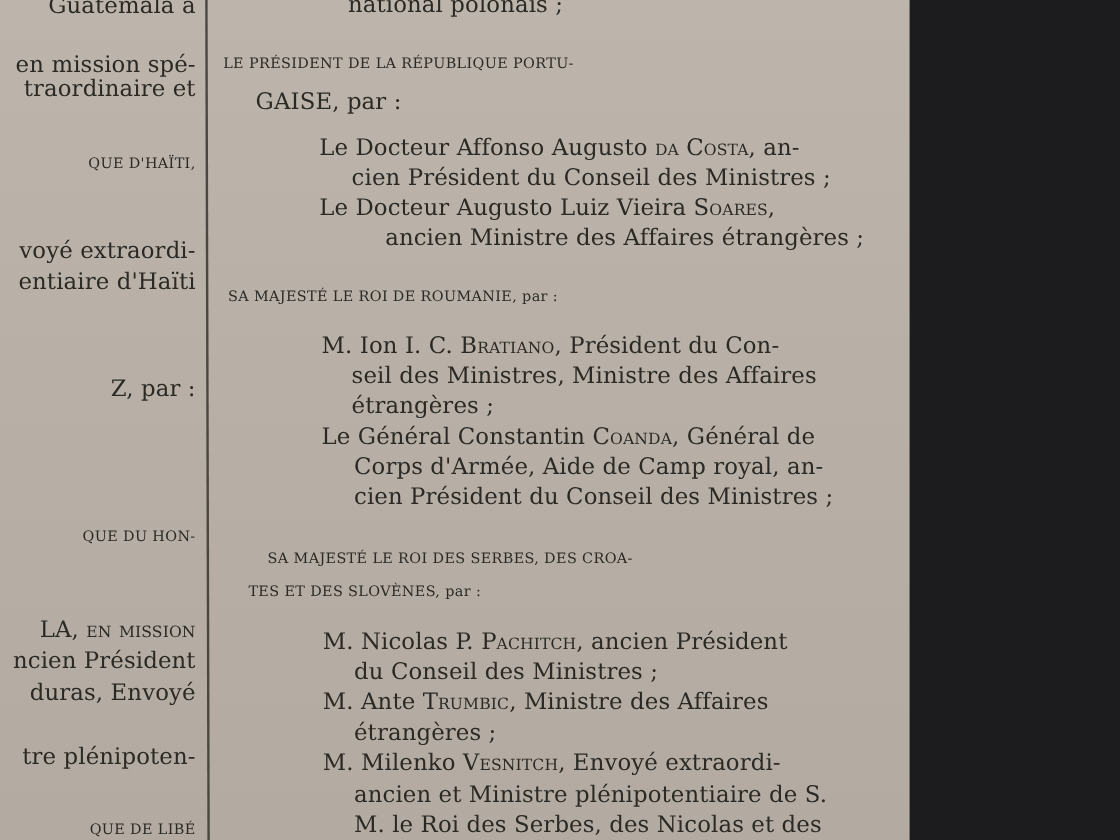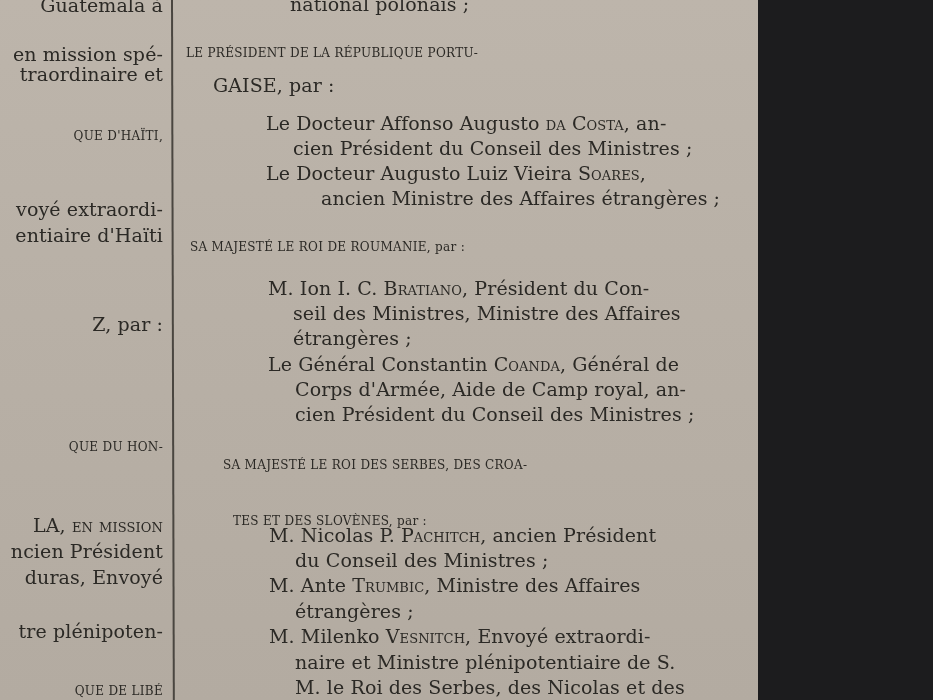--- a/index.html
+++ b/index.html
@@ -101,26 +101,26 @@
         <div class="line" style="left:268px; top:277px;"><span>M. Ion I. C. </span><span class="sc">Bratiano</span><span>, Président du Con-</span></div>
         <div class="line" style="left:293px; top:302px;">seil des Ministres, Ministre des Affaires</div>
         <div class="line" style="left:293px; top:327px;">étrangères ;</div>
         <div class="line" style="left:268px; top:353px;"><span>Le Général Constantin </span><span class="sc">Coanda</span><span>, Général de</span></div>
         <div class="line" style="left:295px; top:378px;">Corps d'Armée, Aide de Camp royal, an-</div>
         <div class="line" style="left:295px; top:403px;">cien Président du Conseil des Ministres ;</div>
       </div>
 
       <div>
         <div class="line caps" style="left:191px; top:458px;margin-left:32px;">SA MAJESTÉ LE ROI DES SERBES, DES CROA-</div>
-        <div class="line caps" style="left:233px; top:486px;margin-top:28px;">TES ET DES SLOVÈNES, par :</div>
+        <div class="line caps" style="left:207px; top:486px;">TES ET DES SLOVÈNES, par :</div>
 
         <div class="line" style="left:269px; top:524px;"><span>M. Nicolas P. </span><span class="sc">Pachitch</span><span>, ancien  Président</span></div>
         <div class="line" style="left:295px; top:549px;">du Conseil des Ministres ;</div>
         <div class="line" style="left:269px; top:574px;"><span>M. Ante </span><span class="sc">Trumbic</span><span>, Ministre des Affaires</span></div>
         <div class="line" style="left:295px; top:600px;">étrangères ;</div>
         <div class="line" style="left:269px; top:625px;"><span>M. Milenko </span><span class="sc">Vesnitch</span><span>, Envoyé  extraordi-</span></div>
-        <div class="line" style="left:295px; top:651px;">naire et Ministre  plénipotentiaire de  S.</div>
+        <div class="line" style="left:295px; top:651px;">ancien et Ministre  plénipotentiaire de  S.</div>
         <div class="line" style="left:295px; top:676px;">M. le Roi des Serbes, des Nicolas et des</div>
       </div>
     </div>
 
   </div>
 </div>
 
 </body></html>

